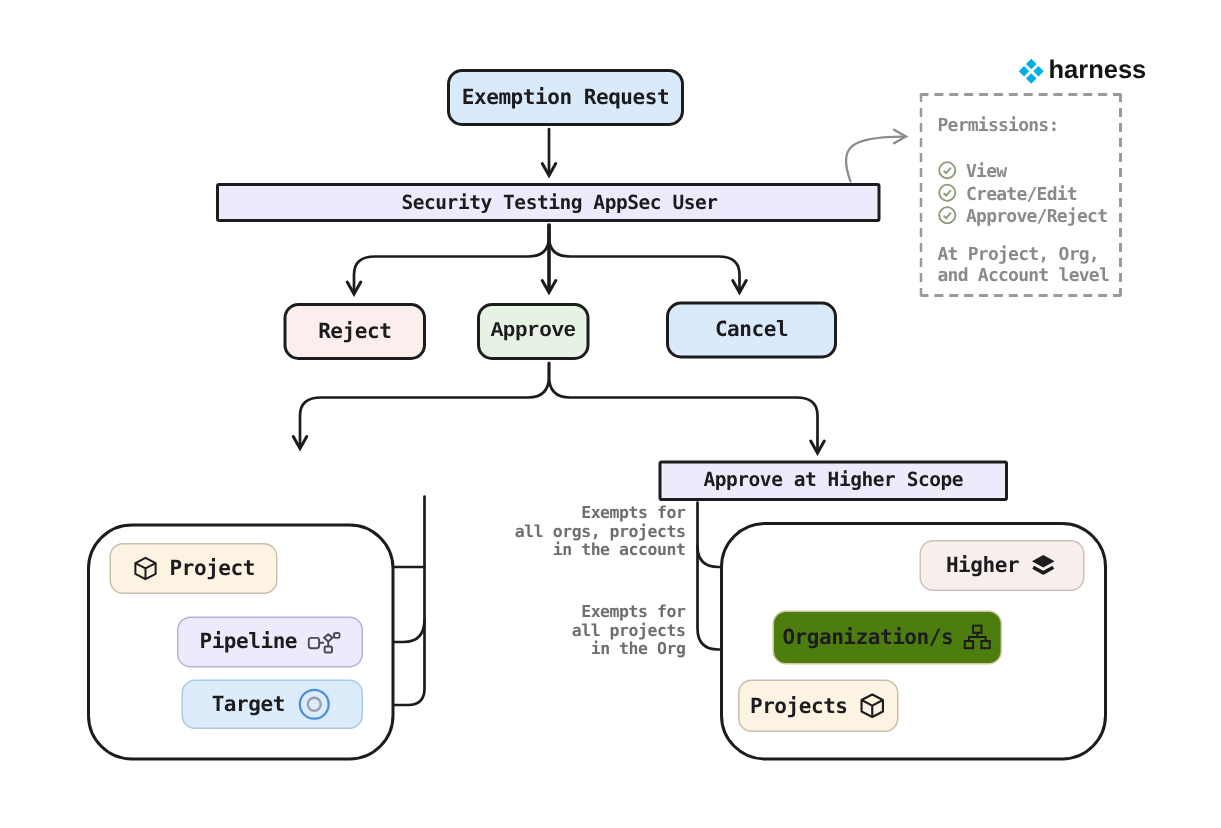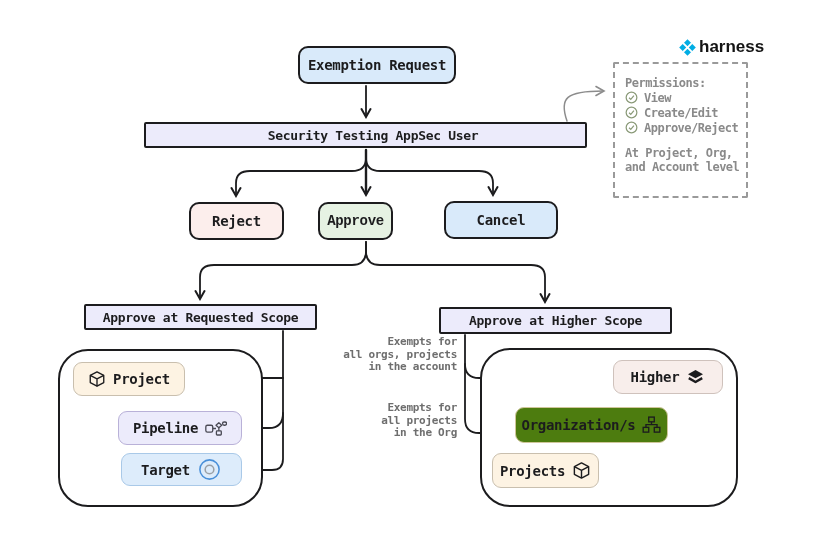--- a/index.html
+++ b/index.html
@@ -21,21 +21,21 @@
   }
   .annotation{
     position:absolute;z-index:2;text-align:right;font-size:11px;line-height:12.5px;
     color:#6e6e6e;font-weight:700;letter-spacing:-0.3px;
   }
   #permissions{
     position:absolute;z-index:2;left:613px;top:62px;width:135px;height:136px;
     box-sizing:border-box;border:2px dashed #9a9a9a;border-radius:2px;
     padding:12px 0 0 10px;color:#8a8a8a;font-size:12px;font-weight:700;letter-spacing:-0.5px;
   }
-  #permissions .perm-title{margin-bottom:0;}
+  #permissions .perm-title{margin-bottom:16px;}
   .perm-item{display:flex;align-items:center;gap:6px;height:15px;}
   .perm-footer{margin-top:11px;line-height:14px;}
   #logo{
     position:absolute;z-index:2;left:678px;top:37px;display:flex;align-items:center;gap:2px;
     font-family:"Liberation Sans","DejaVu Sans",sans-serif;font-weight:700;font-size:17px;color:#141414;
   }
   .ico{display:inline-flex;align-items:center;flex:0 0 auto;}
 </style>
 </head>
 <body>
@@ -129,23 +129,20 @@
   <div class="node pill" style="left:189px;top:202px;width:95px;height:38px;background:#fceeec;">
     <span>Reject</span>
   </div>
   <div class="node pill" style="left:318px;top:202px;width:75px;height:38px;background:#e6f2e3;font-family:Liberation Mono, monospace;">
     <span>Approve</span>
   </div>
   <div class="node pill" style="left:444px;top:201px;width:114px;height:38px;background:#d9eafa;">
     <span>Cancel</span>
   </div>
 
-  <div class="node bar" style="left:84px;top:304px;width:233px;height:26px;background:#ecebfb;">
-    <span>Approve at Requested Scope</span>
-  </div>
   <div class="node bar" style="left:439px;top:307px;width:233px;height:27px;background:#ecebfb;">
     <span>Approve at Higher Scope</span>
   </div>
 
   <div class="container" style="left:58px;top:349px;width:205px;height:158px;"></div>
 
   <div class="node chip" style="left:73px;top:362px;width:112px;height:34px;background:#fdf3e3;border:1.5px solid #c9bfae;">
     <span class="ico">
       <svg width="18" height="18" viewBox="0 0 24 24" fill="none" stroke="#1c1c1e" stroke-width="1.8" stroke-linejoin="round">
         <path d="M12 2.5 L21 7.2 V16.8 L12 21.5 L3 16.8 V7.2 Z"></path>

